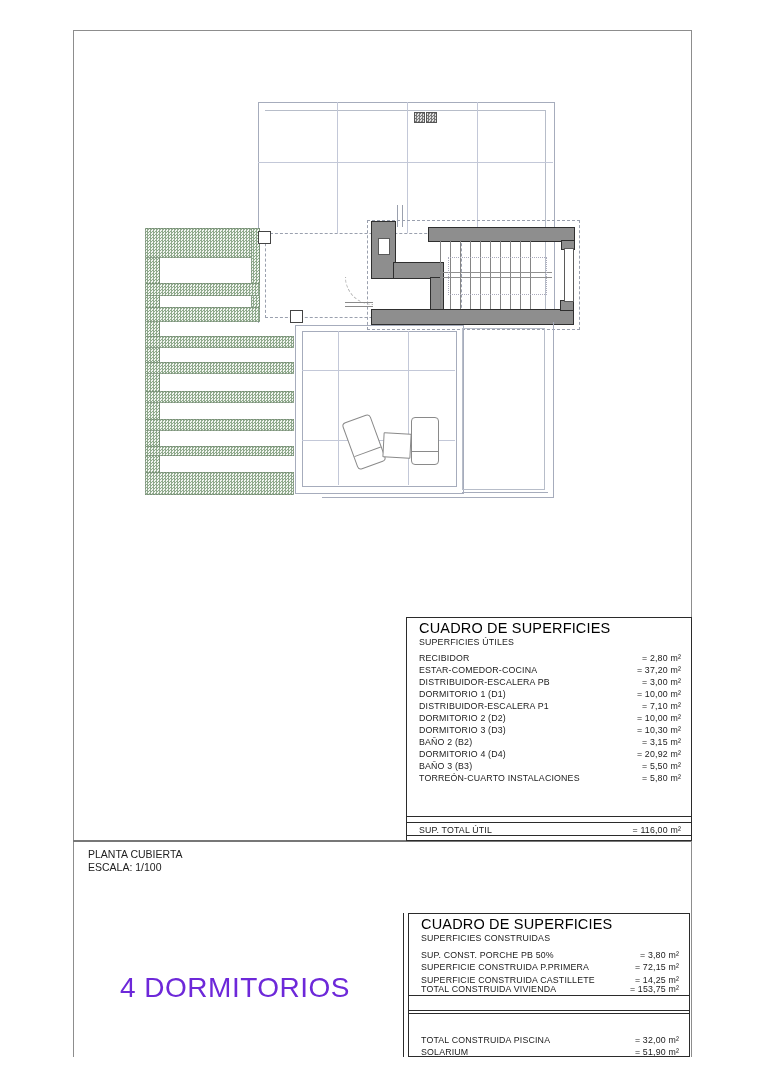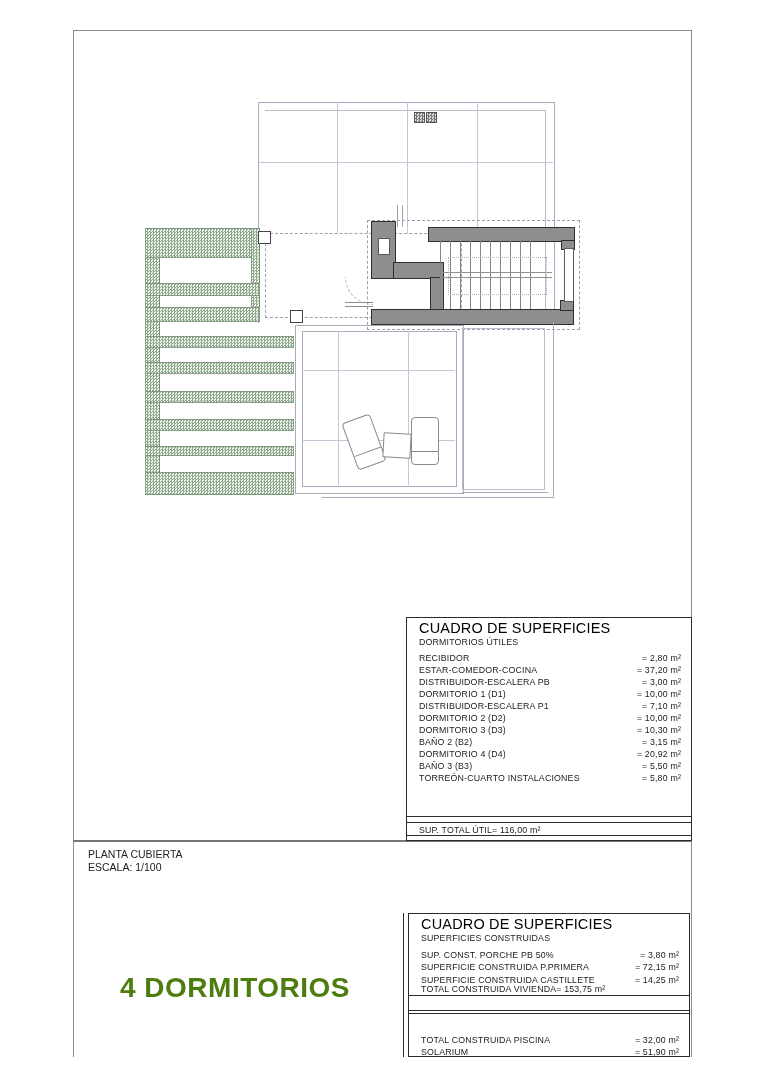--- a/index.html
+++ b/index.html
@@ -25,31 +25,31 @@
   .treads{position:absolute;background:repeating-linear-gradient(90deg,#858585 0 1px,transparent 1px 10px);}
   .col{position:absolute;background:#fff;border:1.5px solid #444;}
   .furn{position:absolute;border:1px solid #8a8a8a;border-radius:4px;background:#fff;}
   .furn .seam{position:absolute;left:0;right:0;height:0;border-top:1px solid #8a8a8a;}
   
   .page-border{position:absolute;left:73px;top:30px;width:617px;height:1026px;
                border:1.5px solid #8d8d8d;border-bottom:none;}
   .divider{position:absolute;left:73px;top:840px;width:618px;height:1.5px;background:#777;}
   .caption{position:absolute;left:88px;top:848px;font-size:10.5px;line-height:13px;color:#222;white-space:nowrap;}
   .bigtitle{position:absolute;left:110px;top:972px;width:250px;text-align:center;
-            font-size:28px;letter-spacing:.5px;color:#4d7c0f;white-space:nowrap;font-weight:bold;}
+            font-size:28px;letter-spacing:.5px;color:#6d28d9;white-space:nowrap;}
   
   .tbl{position:absolute;border:1px solid #2b2b2b;background:#fff;font-size:8.8px;letter-spacing:.02em;}
   .ttitle{position:absolute;left:12px;top:2px;font-size:14.5px;white-space:nowrap;color:#000000;}
   .tsub{position:absolute;left:12px;top:19px;font-size:8.8px;white-space:nowrap;}
   .trows{position:absolute;left:0;right:0;}
   .trow{display:flex;justify-content:space-between;height:12px;line-height:12px;
         padding:0 10px 0 12px;white-space:nowrap;}
   .trow2 .trow{height:12.3px;line-height:12.3px;}
   .tline{position:absolute;left:0;right:0;height:0;border-top:1px solid #2b2b2b;}
-  .ttotal{position:absolute;left:0;right:0;display:flex;justify-content:flex-start;
+  .ttotal{position:absolute;left:0;right:0;display:flex;justify-content:space-between;
           padding:0 10px 0 12px;white-space:nowrap;}
 </style>
 </head>
 <body>
 
 <div class="sheet">
 
   <div class="page-border"></div>
   <div class="divider"></div>
 
@@ -119,21 +119,21 @@
       <div class="seam" style="top:70%;"></div>
     </div>
     <div class="furn" style="left:383px;top:433px;width:26px;height:23px;border-radius:1px;transform:rotate(3deg);"></div>
     <div class="furn" style="left:411px;top:417px;width:26px;height:46px;">
       <div class="seam" style="top:72%;"></div>
     </div>
   </div>
 
   <div class="tbl" style="left:406px;top:617px;width:284px;height:222px;">
     <div class="ttitle">CUADRO DE SUPERFICIES</div>
-    <div class="tsub">DORMITORIOS ÚTILES</div>
+    <div class="tsub">SUPERFICIES ÚTILES</div>
     <div class="trows" style="top:34px;">
         <div class="trow">
         <span class="t-label">RECIBIDOR</span>
         <span class="t-value">= 2,80 m²</span>
       </div>
         <div class="trow">
         <span class="t-label">ESTAR-COMEDOR-COCINA</span>
         <span class="t-value">= 37,20 m²</span>
       </div>
         <div class="trow">

